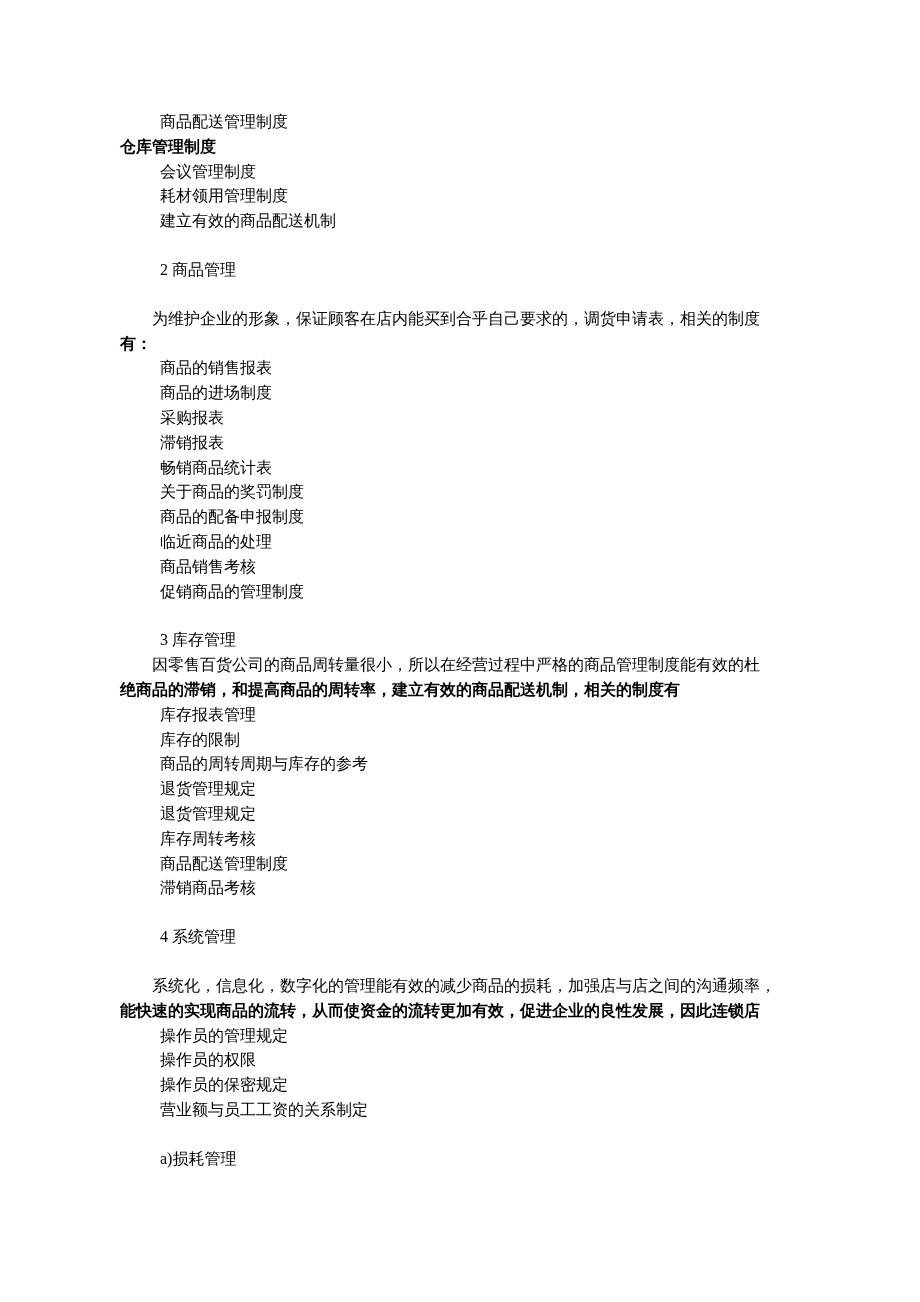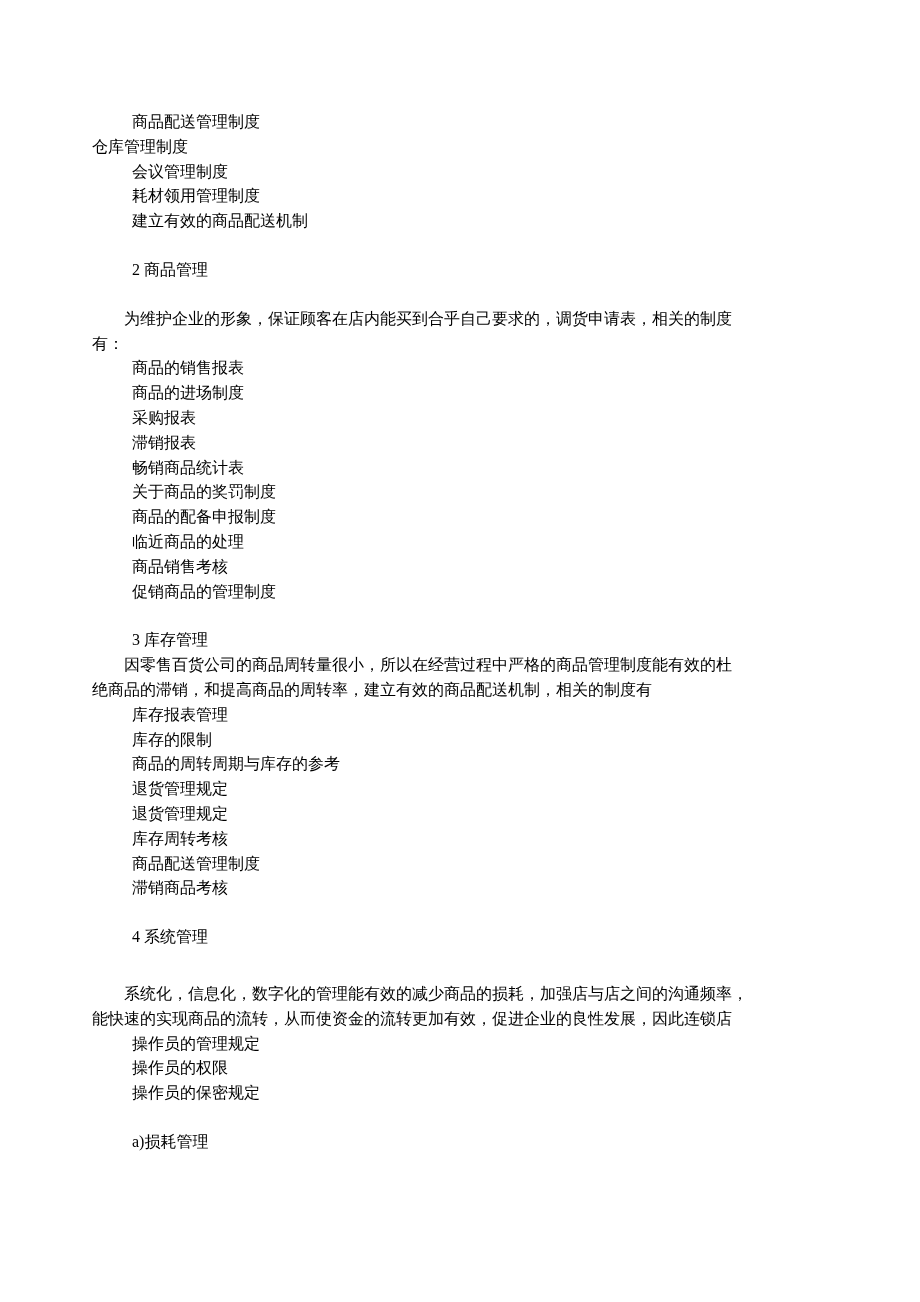--- a/index.html
+++ b/index.html
@@ -6,27 +6,28 @@
     margin: 0;
     padding: 0;
     background: #ffffff;
     font-family: "SimSun", "宋体", serif;
     font-size: 16px;
     color: #000000;
     line-height: 1.55;
     width: 920px;
   }
   .page {
-    padding: 110px 120px 60px 92px;
+    padding: 110px 120px 60px 120px;
   }
   .indent-1 {
     padding-left: 40px;
   }
   .no-indent {
     padding-left: 0;
+    font-weight: bold;
   }
   .section-heading {
     padding-left: 40px;
   }
   .spacer {
     height: 24px;
   }
 </style>
 </head>
 <body>
@@ -73,24 +74,25 @@
   <div class="indent-1">退货管理规定</div>
   <div class="indent-1">库存周转考核</div>
   <div class="indent-1">商品配送管理制度</div>
   <div class="indent-1">滞销商品考核</div>
 
   <div class="spacer"></div>
 
   <div class="section-heading">4  系统管理</div>
   <div class="spacer"></div>
   <div>
-    <span style="display:inline-block; text-indent:2em;margin-top:8px;">系统化，信息化，数字化的管理能有效的减少商品的损耗，加强店与店之间的沟通频率，</span>
+    <span style="display:inline-block; text-indent:2em;">系统化，信息化，数字化的管理能有效的减少商品的损耗，加强店与店之间的沟通频率，</span>
   </div>
   <div class="no-indent">能快速的实现商品的流转，从而使资金的流转更加有效，促进企业的良性发展，因此连锁店</div>
   <div class="indent-1">操作员的管理规定</div>
   <div class="indent-1">操作员的权限</div>
   <div class="indent-1">操作员的保密规定</div>
+  <div class="indent-1">营业额与员工工资的关系制定</div>
 
   <div class="spacer"></div>
 
   <div class="section-heading">a)损耗管理</div>
 
 </div>
 
 </body></html>

